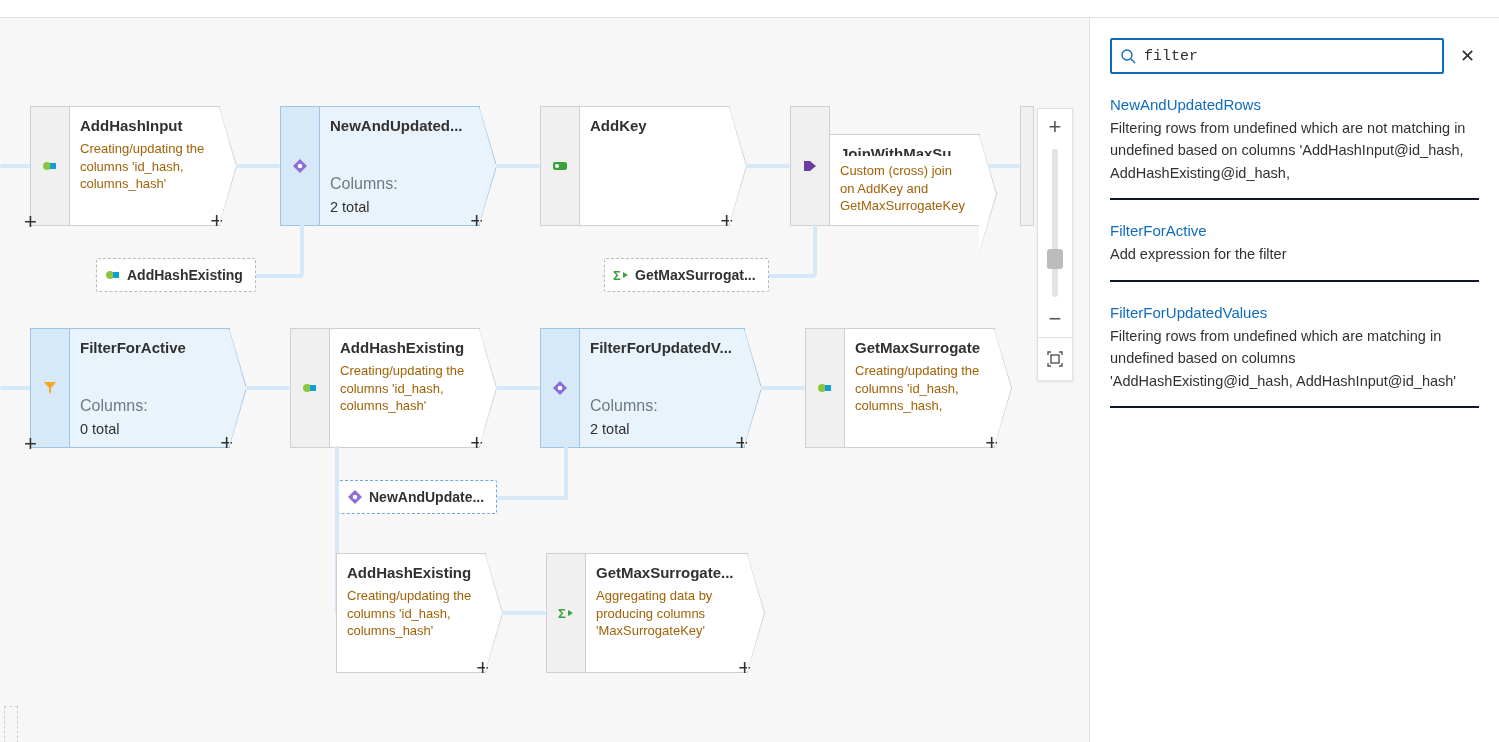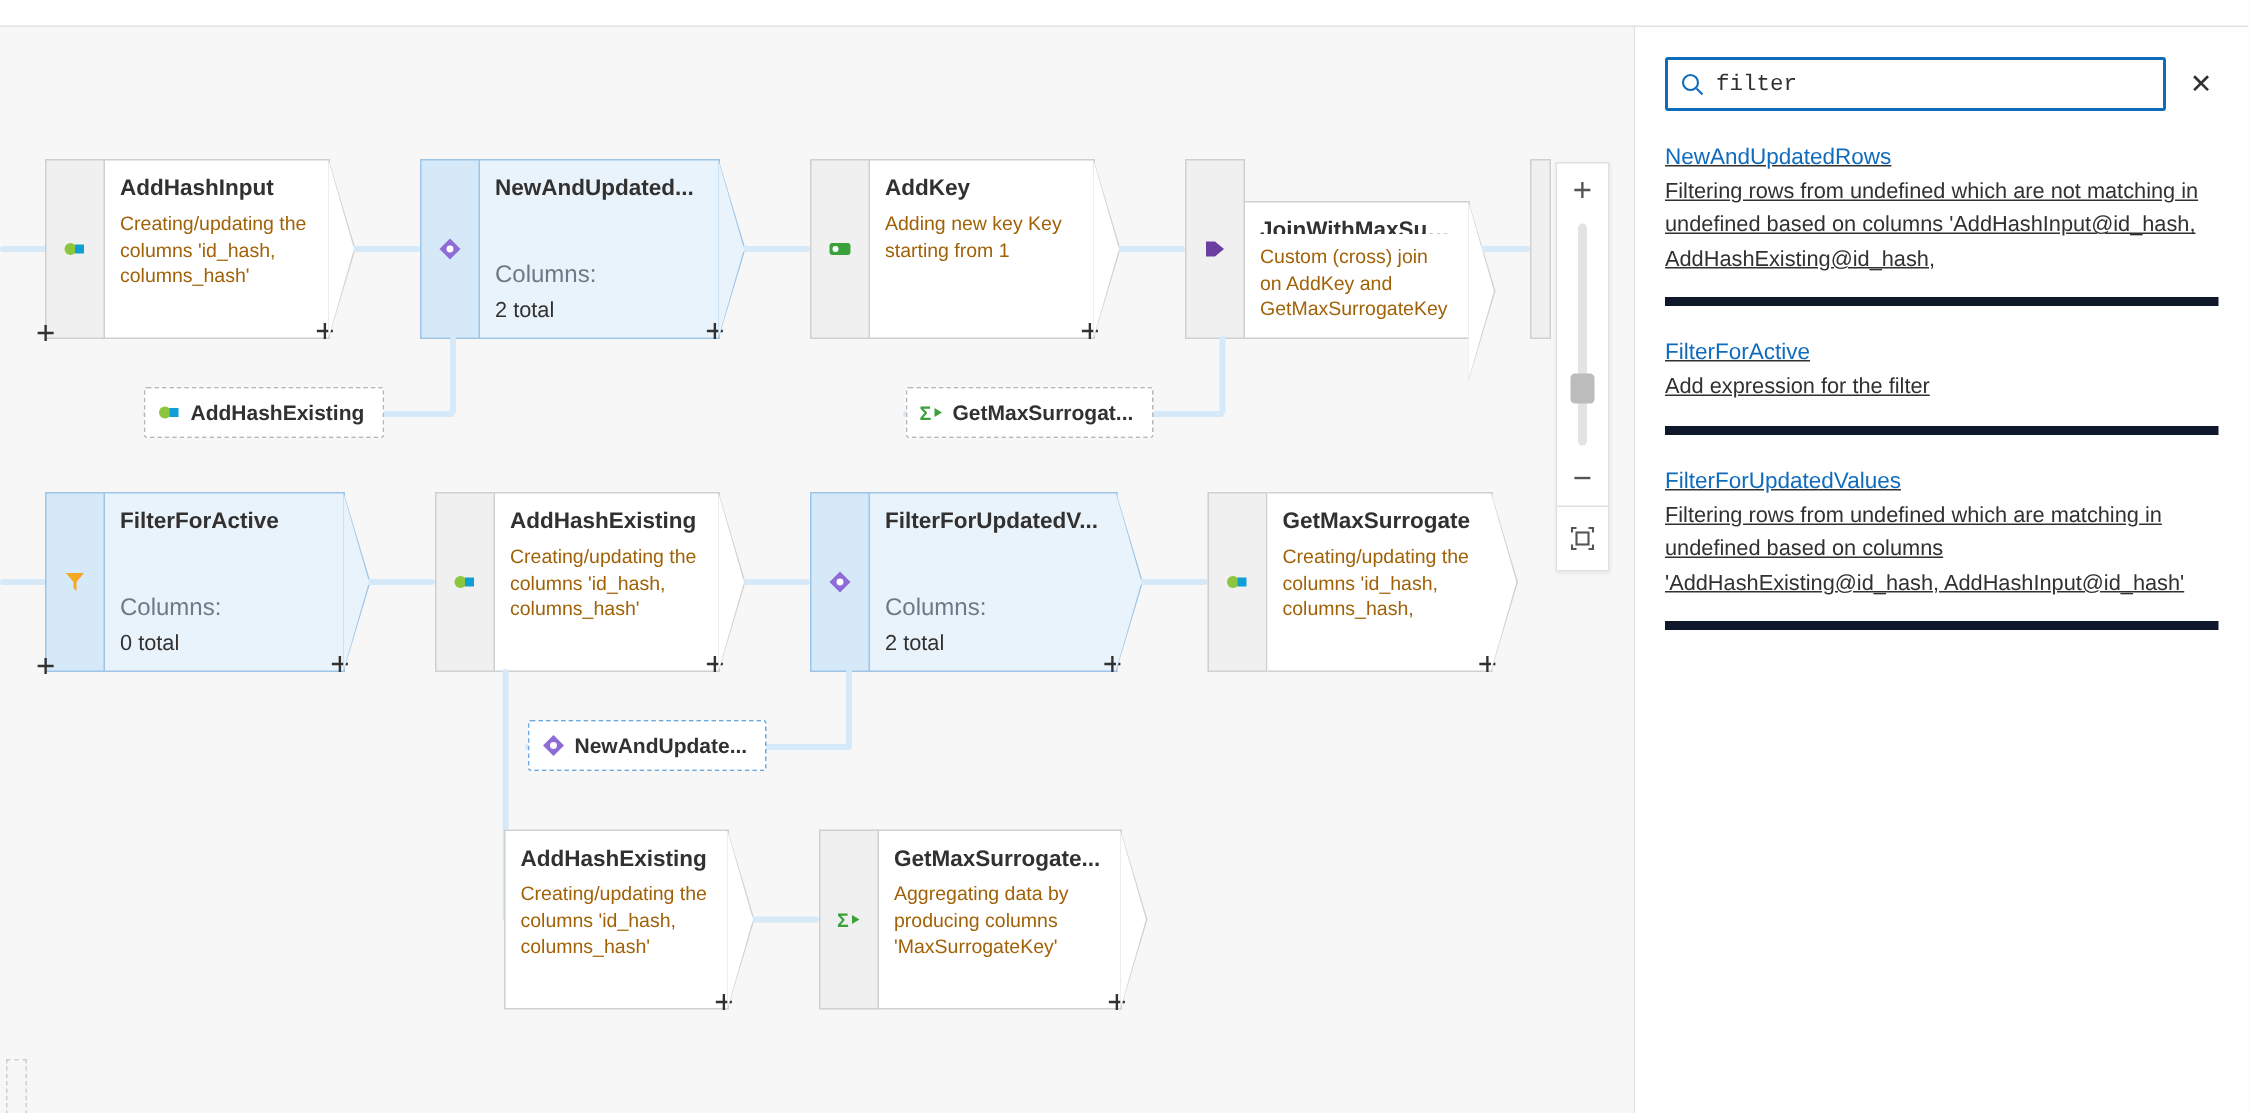--- a/index.html
+++ b/index.html
@@ -13,21 +13,21 @@
   .canvas { position:absolute; inset:0; }
 
   
   .panel { width:410px; border-left:1px solid #e1e1e1; background:#fff; display:flex; flex-direction:column; padding:20px ; gap:12px; overflow:auto; }
 
   .search-row { display:flex; align-items:center; gap:12px; }
   .search-box { flex:1; display:flex; align-items:center; border:2px solid #0f6cbd; height:36px; padding:0 8px; gap:6px; border-radius:2px;}
   .search-box input { flex:1; border:none; outline:none; font-size:15px; color:#323130; font-family:Liberation Mono, monospace;}
   .x-btn { cursor:pointer; color:#323130; font-size:18px; padding:4px; }
 
-  .result { border-bottom:6px solid #0f172a; padding:10px 0 14px 0;text-decoration:underline;}
+  .result { border-bottom:2px solid #0f172a; padding:10px 0 14px 0;}
   .result-title { color:#0f6cbd; font-size:15px; margin-bottom:4px; cursor:pointer;}
   .result-desc { color:#323130; font-size:14.5px; line-height:1.55; }
 
   
   .flow-row { position:absolute; display:flex; align-items:stretch; height:120px;}
   .node { position:relative; display:flex; }
   .icon-col { width:40px; background:#f0f0f0; display:flex; align-items:center; justify-content:center; border:1px solid #d0d0d0;}
   .selected .icon-col{ background:#d6e9f8; border-color:#9ec5e6;}
   .body-col { width:150px; min-width:150px; background:#fff; border:1px solid #d0d0d0; border-left:none; padding:10px 10px 10px 10px; display:flex; flex-direction:column; gap:6px; position:relative;}
   .selected .body-col { background:#e9f3fc; border-color:#9ec5e6;}
@@ -128,21 +128,20 @@
 
         <div class="node">
           <div class="icon-col">
             <svg class="mini-icon" viewBox="0 0 16 16">
                 <rect x="1" y="4" width="14" height="8" rx="2" fill="#3ba13b"></rect>
                 <circle cx="5" cy="8" r="2" fill="#fff"></circle>
               </svg>
           </div>
           <div class="body-col">
             <div class="node-title">AddKey</div>
-            <div class="node-sub">Adding new key Key starting from 1</div>
             <div class="plus after">+</div>
           </div>
         </div>
         <div class="connector"></div>
 
         <div class="node cut-right">
           <div class="icon-col">
             <svg class="mini-icon" viewBox="0 0 16 16">
                 <path d="M2 3 L8 3 L8 13 L2 13 Z M8 3 L14 8 L8 13 Z" fill="#6b3fa0"></path>
               </svg>
@@ -237,21 +236,21 @@
           <div class="body-col">
             <div class="node-title">GetMaxSurrogate</div>
             <div class="node-sub" style="max-height:56px; overflow:hidden;">Creating/updating the columns 'id_hash, columns_hash, Active, ActiveEndTime'</div>
             <div class="plus after">+</div>
           </div>
         </div>
       </div>
 
       <div class="vconn" style="left:564px; top:428px; height:52px;"></div>
       <div class="hconn" style="left:350px; top:478px; width:218px;"></div>
-      <div class="ref-chip sub" style="left:352px; top:462px; border-color:#6ea9de;">
+      <div class="ref-chip sub" style="left:338px; top:462px; border-color:#6ea9de;">
         <svg class="mini-icon" viewBox="0 0 16 16">
             <polygon points="8,1 15,8 8,15 1,8" fill="#8e6bd6"></polygon>
             <circle cx="8" cy="8" r="2.3" fill="#fff"></circle>
           </svg>
         <span>NewAndUpdate...</span>
       </div>
 
       <div class="vconn" style="left:335px; top:428px; height:168px;"></div>
 
       <div class="flow-row" style="left:332px; top:535px;">

